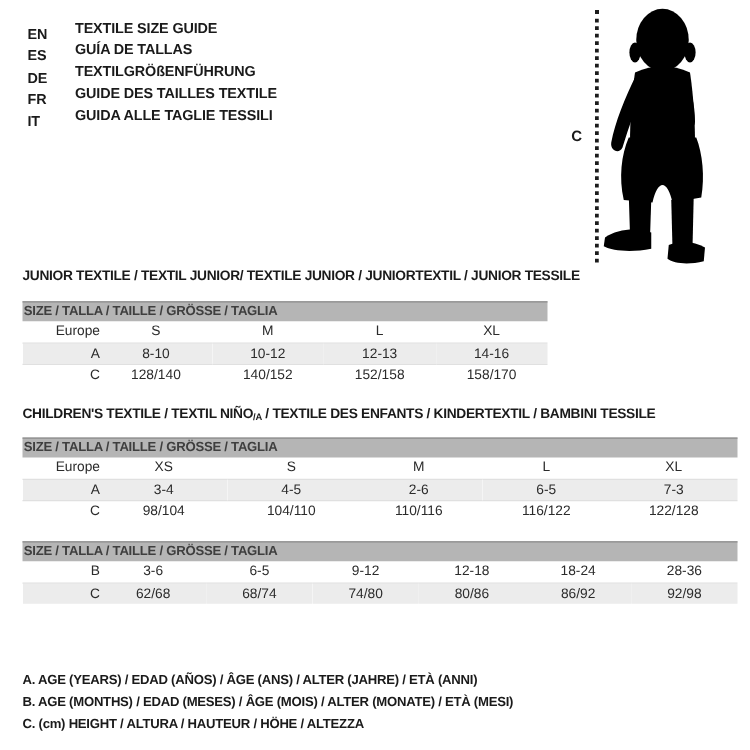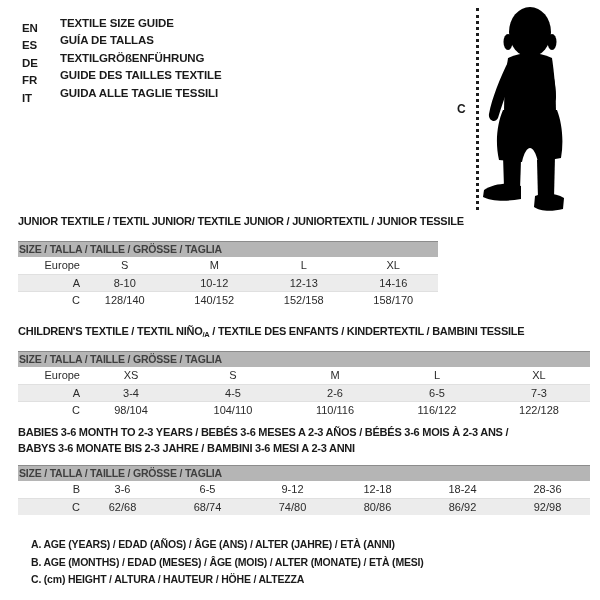--- a/index.html
+++ b/index.html
@@ -37,21 +37,21 @@
   .size-bar{height:16px;background:var(--bar);border-top:1px solid var(--bar-border);
     font-size:10.5px;font-weight:bold;color:var(--bar-text);
     line-height:15px;padding-left:1px;letter-spacing:-0.2px;white-space:nowrap;}
   table{border-collapse:collapse;table-layout:fixed;width:100%;}
   td{height:17px;font-size:11px;color:#2b2b2b;text-align:center;
     padding:0;white-space:nowrap;overflow:hidden;}
   td.lab{text-align:right;padding-left:4px;}
   tbody tr + tr td{border-top:1px solid var(--divider);}
   tbody tr:nth-child(even){background:var(--stripe);}
   
-  .footnotes{position:absolute;left:31px;top:536px;}
+  .footnotes{position:absolute;left:18px;top:536px;}
   .footnote-line{font-weight:bold;font-size:10.5px;line-height:17.5px;
     letter-spacing:-0.2px;white-space:nowrap;}
 </style>
 </head>
 <body>
 
 <div class="lang-block">
     <div class="lang-row">
       <span class="lang-code">EN</span>
       <span class="lang-title">TEXTILE SIZE GUIDE</span>
@@ -172,24 +172,20 @@
             <td>110/116</td>
             <td>116/122</td>
             <td>122/128</td>
           </tr>
         </tbody>
     </table>
   </div>
 </div>
 
 <div class="sec sec-babies">
-  <div class="tbl-title">
-      <div><span>BABIES 3-6 MONTH TO 2-3 YEARS / BEBÉS 3-6 MESES A 2-3 AÑOS / BÉBÉS 3-6 MOIS À 2-3 ANS /</span></div>
-      <div><span>BABYS 3-6 MONATE BIS 2-3 JAHRE / BAMBINI 3-6 MESI A 2-3 ANNI</span></div>
-    </div>
   <div class="bar-wrap">
     <div class="size-bar">SIZE / TALLA / TAILLE / GRÖSSE / TAGLIA</div>
     <table>
       <colgroup>
           <col style="width: 62px;">
           <col>
           <col>
           <col>
           <col>
           <col>

